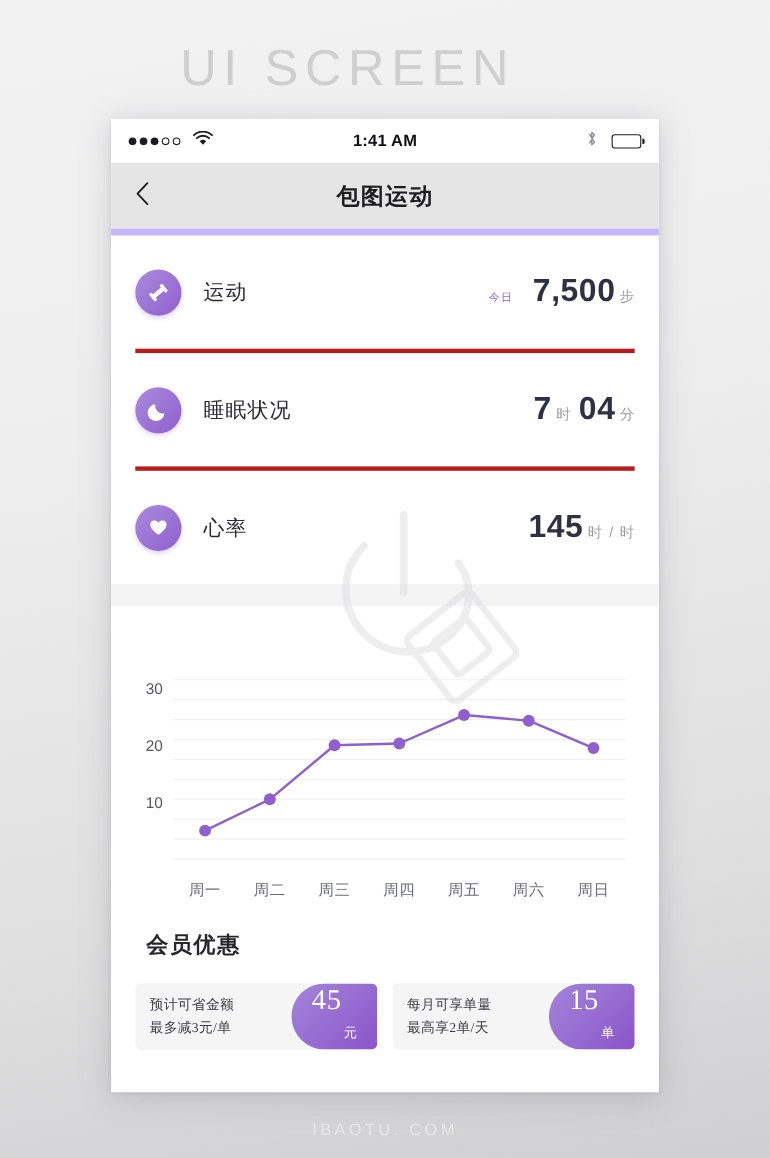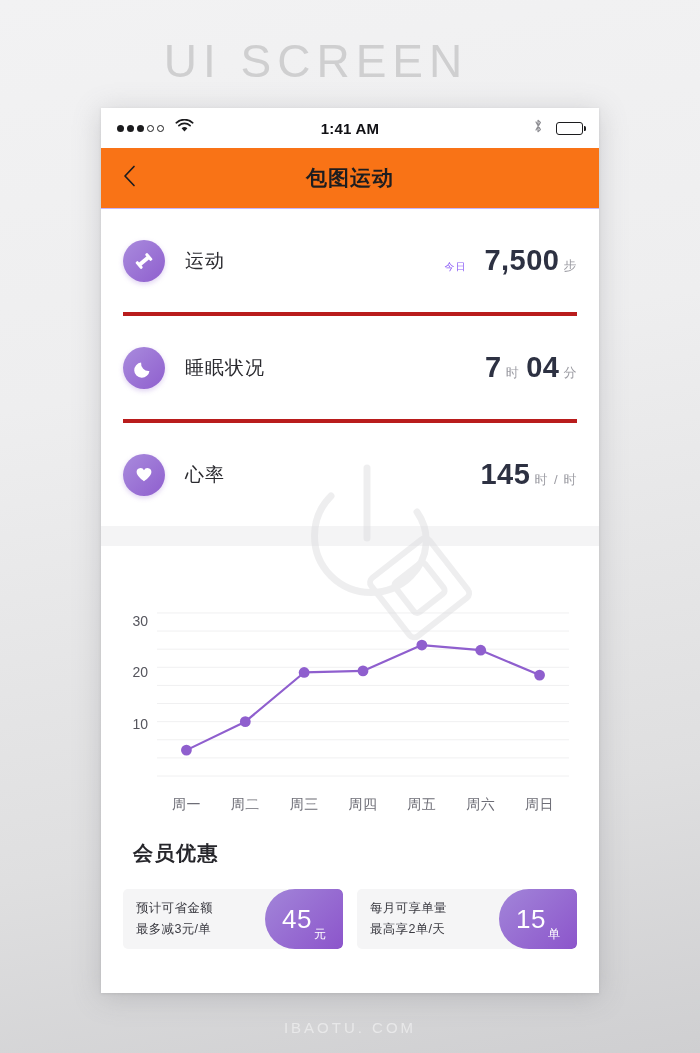--- a/index.html
+++ b/index.html
@@ -112,22 +112,22 @@
     background: #1c1c1e;
     border-radius: 1px;
   }
 
   
   .nav-bar {
     height: 60px;
     display: flex;
     align-items: center;
     position: relative;
-    border-bottom: 1px solid #c4b5fd;
-    background: #f97316;
+    border-bottom: 6px solid #c4b5fd;
+    background: #e5e5e5;
   }
   .nav-back {
     width: 56px;
     display: flex;
     justify-content: center;
     align-items: center;
     cursor: pointer;
   }
   .nav-title {
     position: absolute;
@@ -224,20 +224,21 @@
     color: #6d6d76;
     letter-spacing: 0.5px;
   }
 
   
   .member-section { background: #fff; padding: 22px 22px 24px 22px; }
   .benefit-cards {
     display: flex;
     gap: 14px;
     margin-top: 22px;
+    font-family: Liberation Serif, serif;
   }
   .benefit-card {
     flex: 1;
     height: 60px;
     background: #f5f5f6;
     border-radius: 5px;
     display: flex;
     align-items: center;
     overflow: hidden;
     position: relative;
@@ -254,21 +255,20 @@
     letter-spacing: 0.3px;
     white-space: nowrap;
   }
   .benefit-badge {
     margin-left: auto;
     height: 100%;
     width: 78px;
     background: linear-gradient(135deg, #a285d9 0%, #8c55cb 100%);
     border-radius: 30px 5px 5px 30px;
     display: flex;
-    align-items: center;
     justify-content: center;
     color: #fff;
   }
   .badge-num {
     font-size: 26px;
     letter-spacing: 0.5px;
   }
   .badge-unit {
     font-size: 12px;
     margin-left: 2px;

